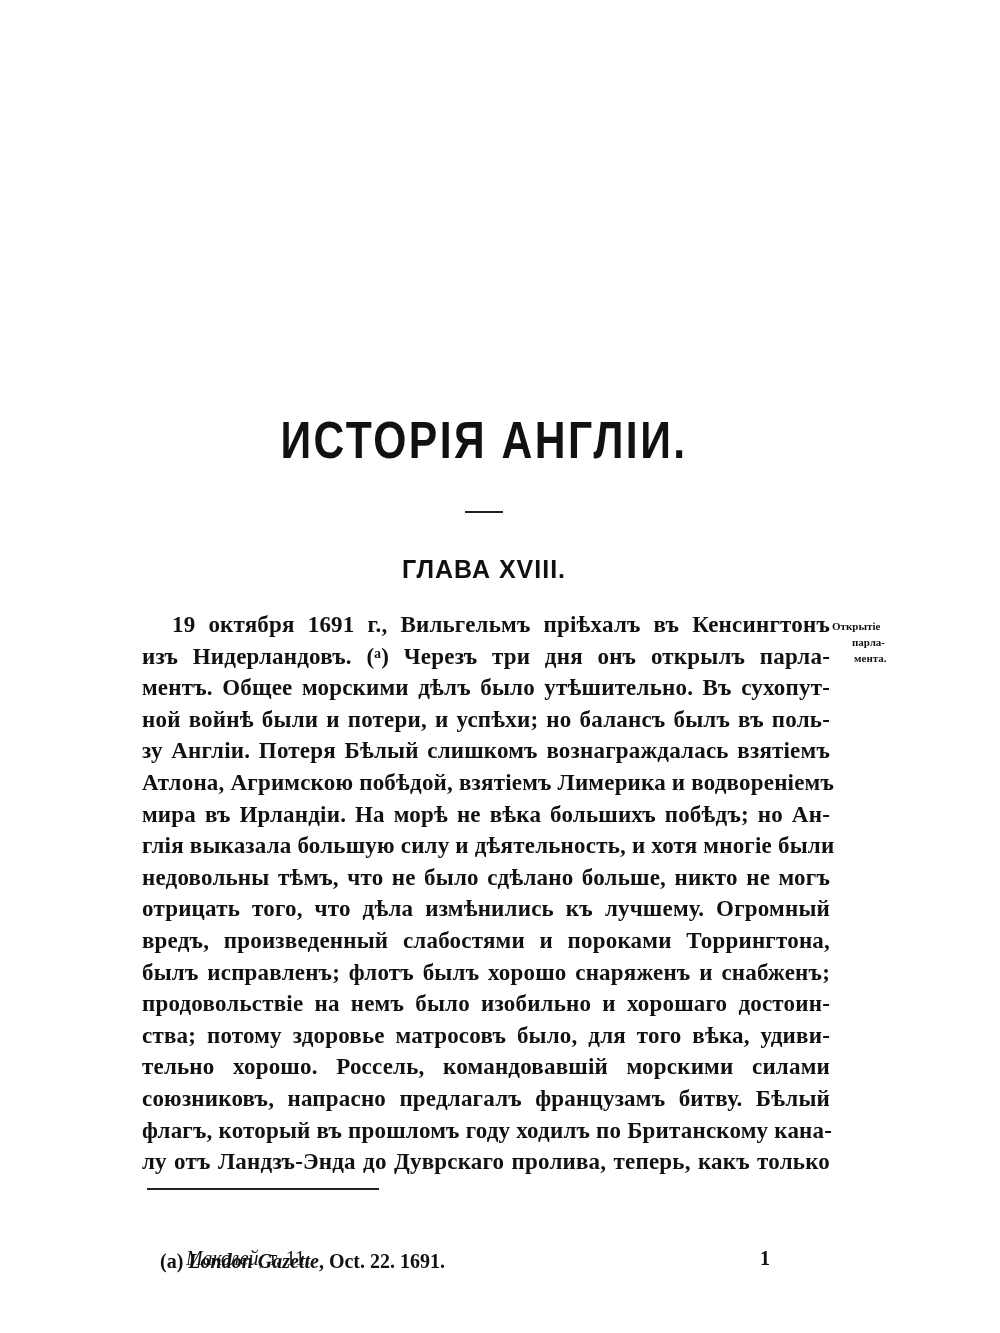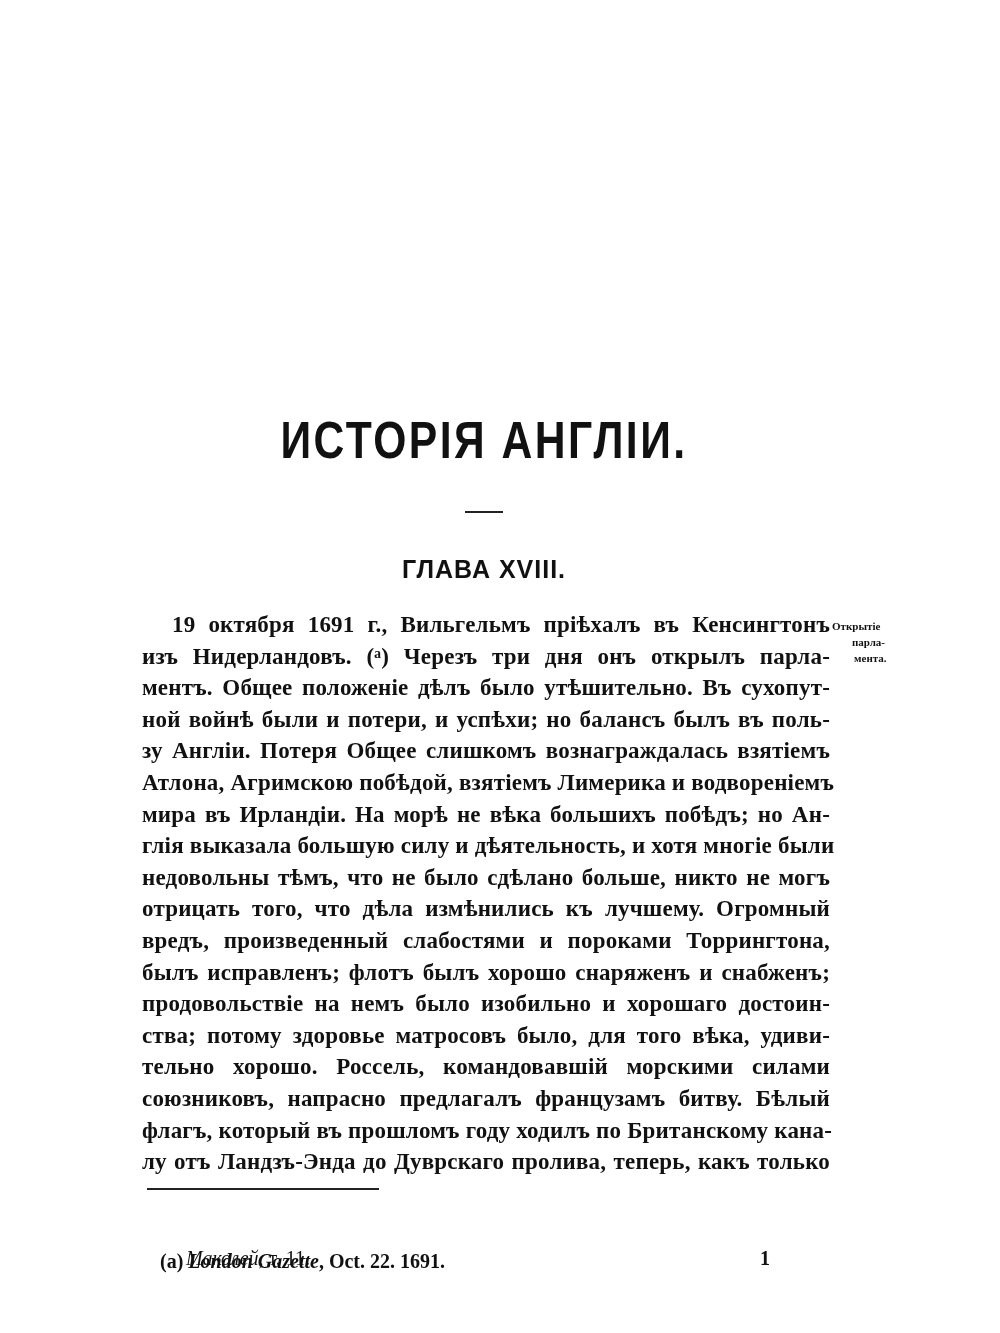--- a/index.html
+++ b/index.html
@@ -134,23 +134,23 @@
 
 <div class="margin-note">
   <span class="n1">Открытіе</span>
   <span class="n2">парла-</span>
   <span class="n3">мента.</span>
 </div>
 
 <div class="body-text">
   <div class="line first">19 октября 1691 г., Вильгельмъ пріѣхалъ въ Кенсингтонъ</div>
   <div class="line">изъ Нидерландовъ. (ᵃ) Черезъ три дня онъ открылъ парла-</div>
-  <div class="line">ментъ. Общее положеніе дѣлъ было утѣшительно. Въ сухопут-</div>
+  <div class="line">ментъ. Общее морскими дѣлъ было утѣшительно. Въ сухопут-</div>
   <div class="line">ной войнѣ были и потери, и успѣхи; но балансъ былъ въ поль-</div>
-  <div class="line">зу Англіи. Потеря Общее слишкомъ вознаграждалась взятіемъ</div>
+  <div class="line">зу Англіи. Потеря Бѣлый слишкомъ вознаграждалась взятіемъ</div>
   <div class="line">Атлона, Агримскою побѣдой, взятіемъ Лимерика и водвореніемъ</div>
   <div class="line">мира въ Ирландіи. На морѣ не вѣка большихъ побѣдъ; но Ан-</div>
   <div class="line">глія выказала большую силу и дѣятельность, и хотя многіе были</div>
   <div class="line">недовольны тѣмъ, что не было сдѣлано больше, никто не могъ</div>
   <div class="line">отрицать того, что дѣла измѣнились къ лучшему. Огромный</div>
   <div class="line">вредъ, произведенный слабостями и пороками Торрингтона,</div>
   <div class="line">былъ исправленъ; флотъ былъ хорошо снаряженъ и снабженъ;</div>
   <div class="line">продовольствіе на немъ было изобильно и хорошаго достоин-</div>
   <div class="line">ства; потому здоровье матросовъ было, для того вѣка, удиви-</div>
   <div class="line">тельно хорошо. Россель, командовавшій морскими силами</div>

